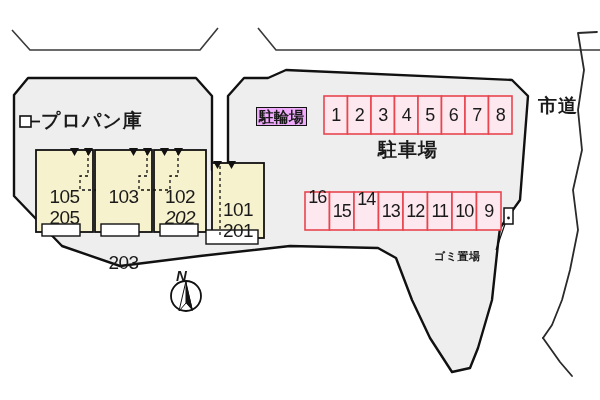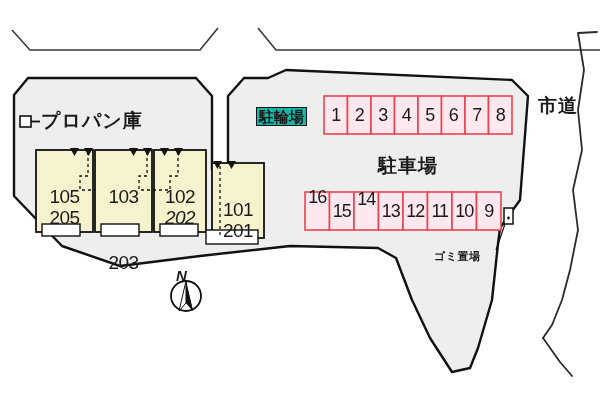--- a/index.html
+++ b/index.html
@@ -49,21 +49,21 @@
   }
   .jp-med {
     font-size: 11px;
     font-weight: bold;
     letter-spacing: 0.5px;
   }
   .jp-box {
     font-size: 15px;
     font-weight: bold;
     letter-spacing: 0px;
-    background: #14b8a6;
+    background: #f0abfc;
     border: 1.5px solid #111;
     padding: 1px 2px;
   }
   .compass-n {
     font-size: 15px;
     font-weight: bold;
     font-style: italic;
   }
 </style>
 </head>
@@ -187,21 +187,21 @@
       <polygon points="186,281 179,311 186,303" fill="#ffffff" stroke="#111111" stroke-width="1"></polygon>
       <polygon points="186,281 193,311 186,303" fill="#111111"></polygon>
     </g>
 
   </svg>
 
   <div class="lbl jp-big" style="left:41px; top:111px;">プロパン庫</div>
 
   <div class="lbl jp-box" style="left:256px; top:107px;">駐輪場</div>
 
-  <div class="lbl jp-big" style="left:378px; top:156px;">駐車場</div>
+  <div class="lbl jp-big" style="left:378px; top:140px;">駐車場</div>
 
   <div class="lbl jp-med" style="left:434px; top:251px;">ゴミ置場</div>
 
   <div class="lbl jp-big" style="left:538px; top:96px;">市道</div>
 
   <div class="lbl compass-n" style="left:176px; top:268px;">N</div>
 
   <div id="unit-labels">
       <div class="lbl unit-num" style="left: 34.5px; top: 187px; width: 60px;">105</div>
       <div class="lbl unit-num" style="left: 34.5px; top: 208px; width: 60px;">205</div>

